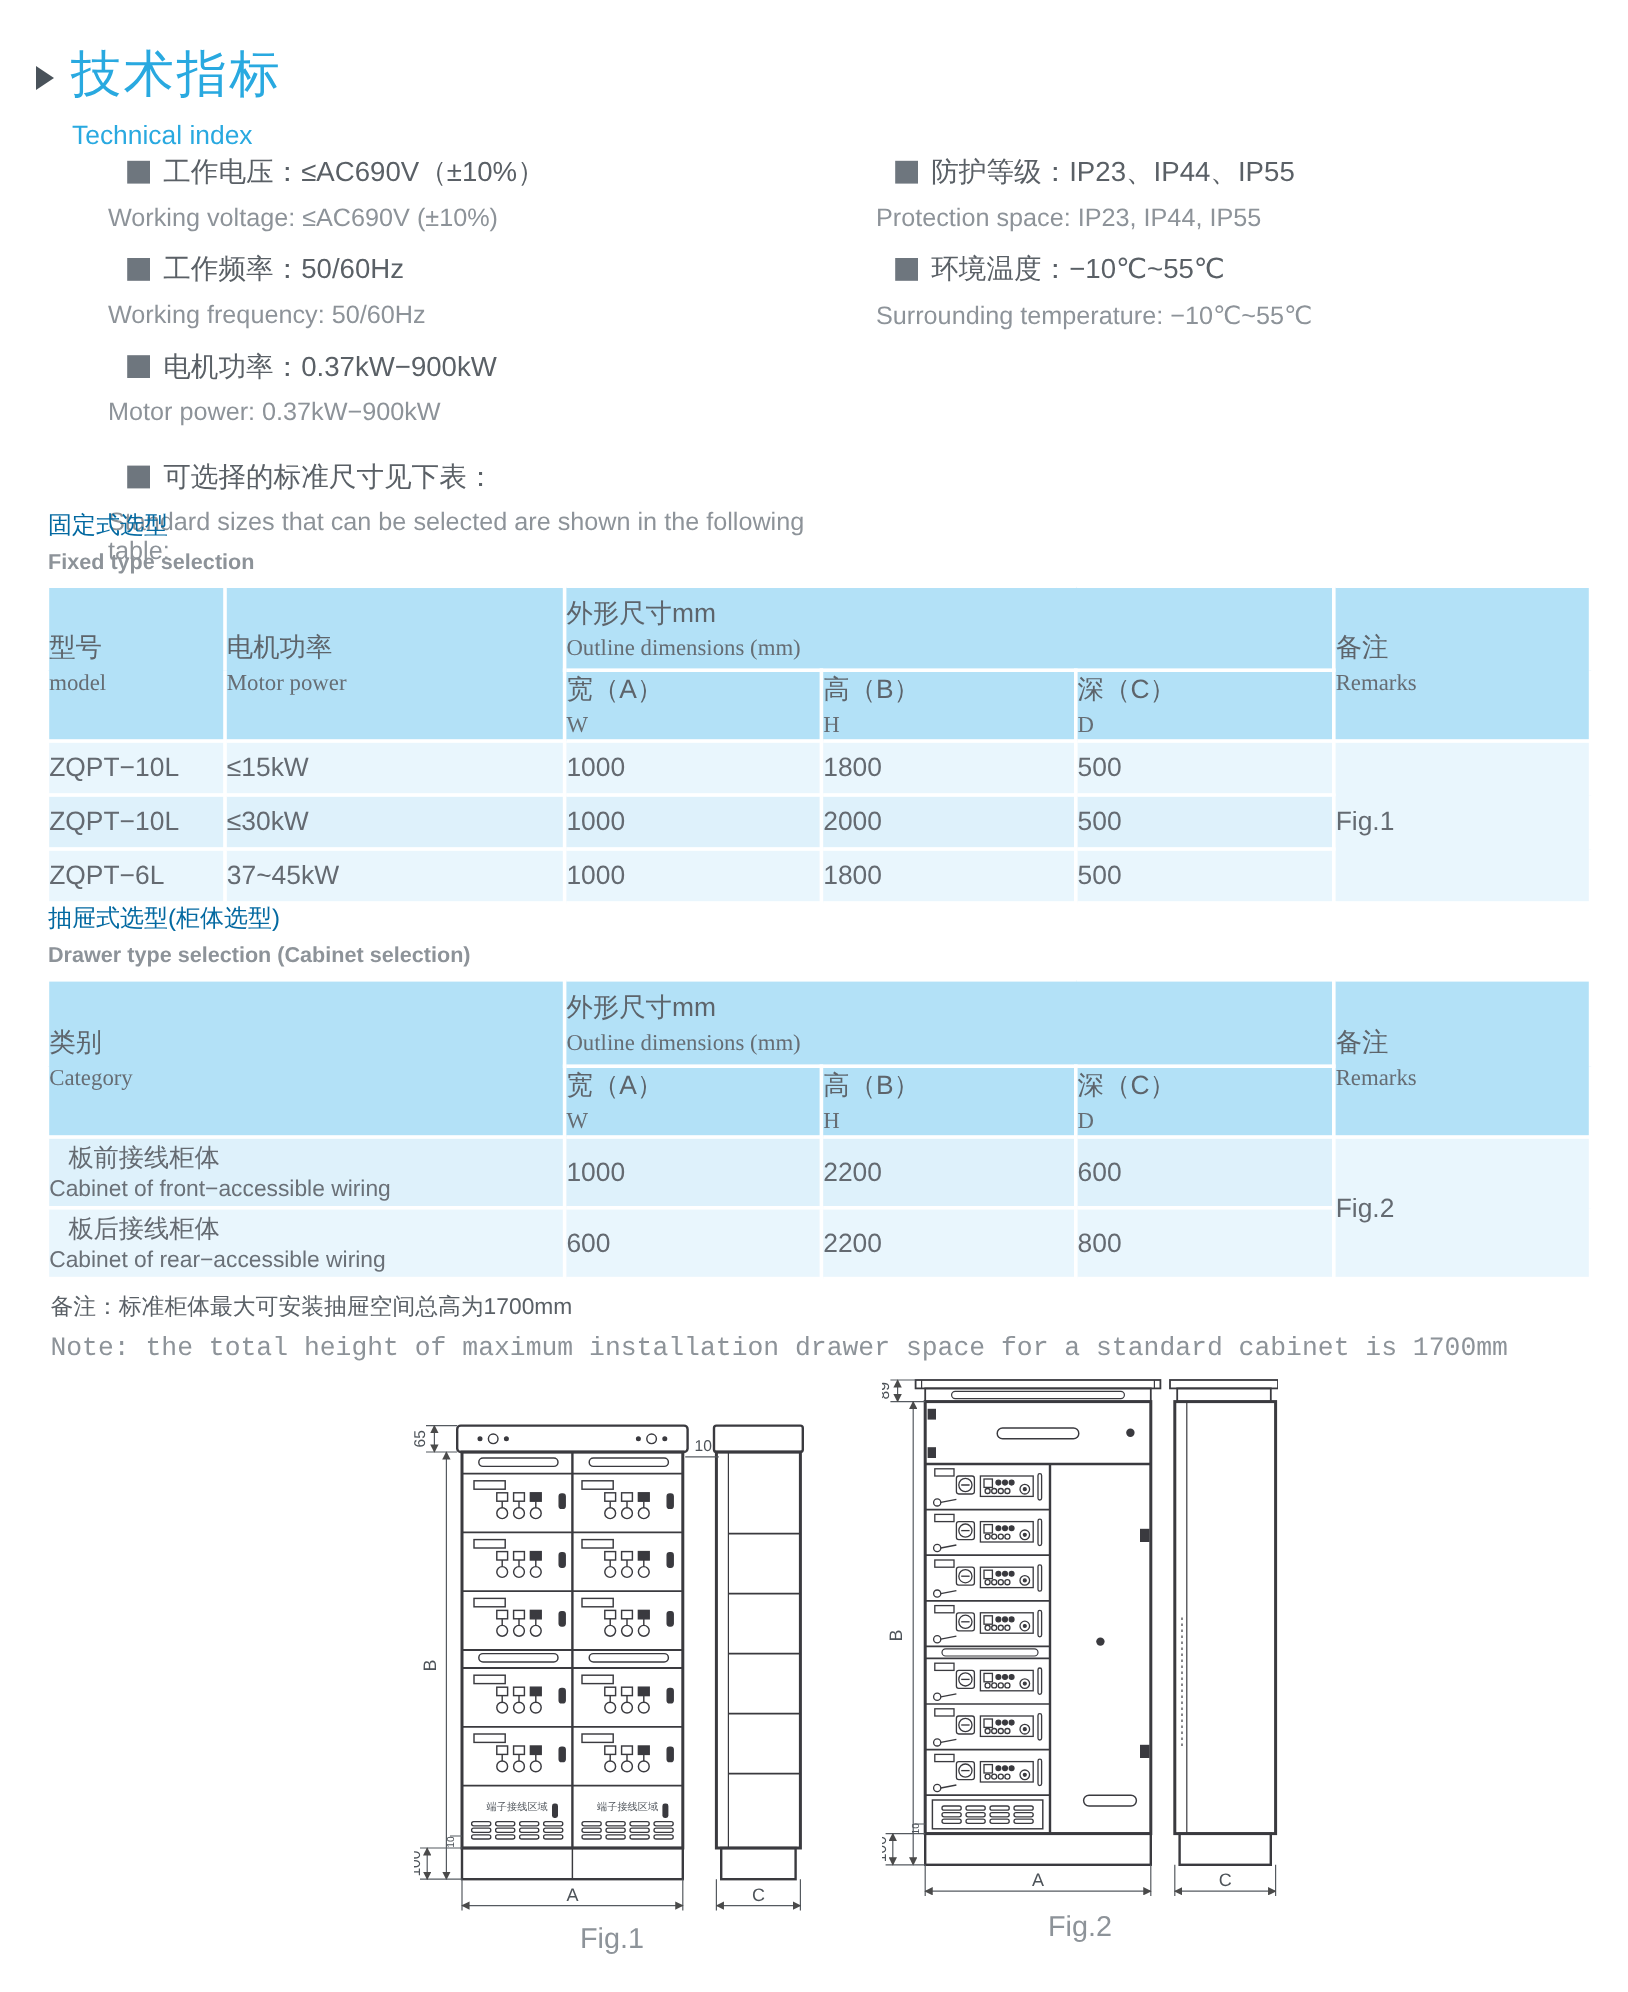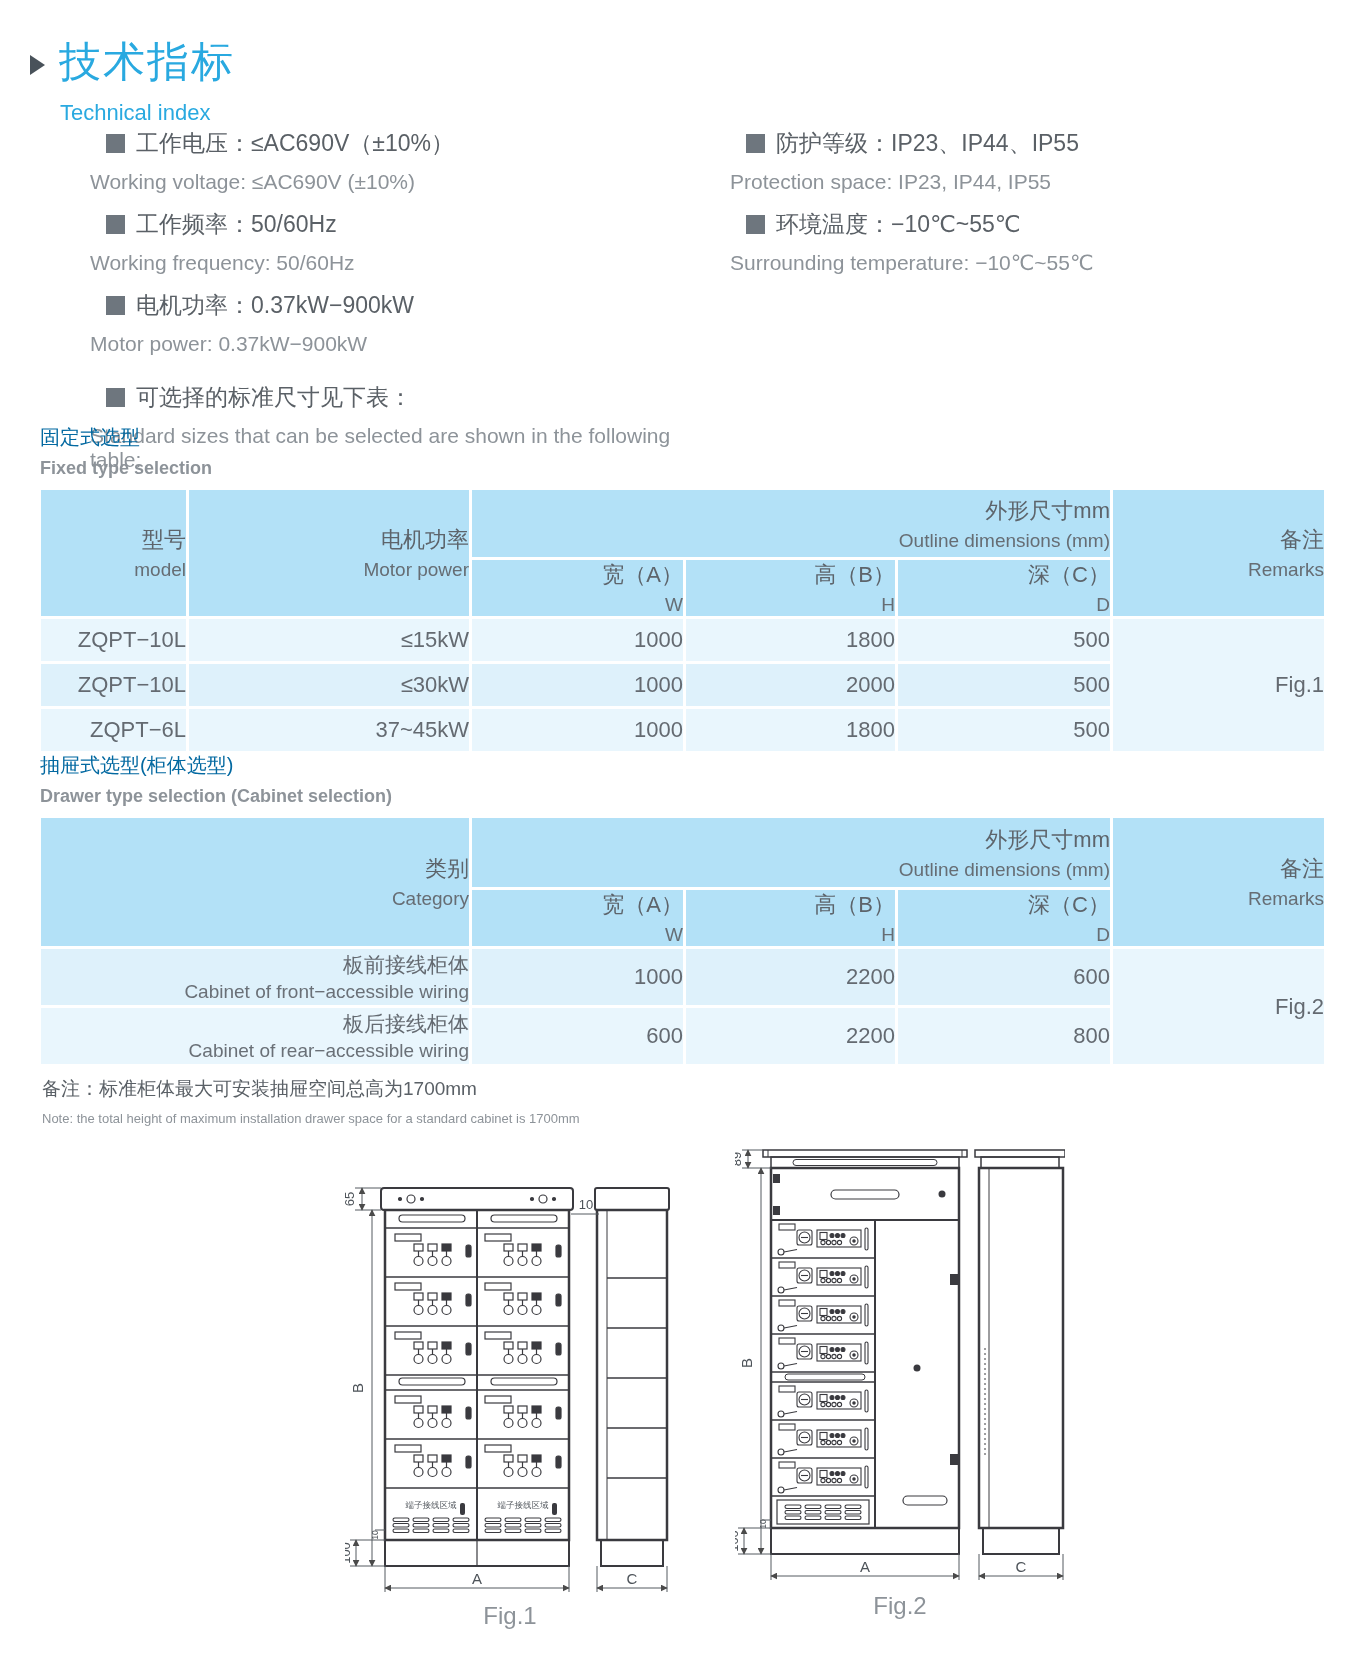--- a/index.html
+++ b/index.html
@@ -26,42 +26,42 @@
   .spec-en { font-size:21px; color:#8d9399; margin:11px 0 8px 30px; }
   .spec-item.gap-top { margin-top:26px; }
 
   
   .sec-label { position:absolute; left:40px; }
   .sec-zh { font-size:20px; color:#0369a1; }
   .sec-en { font-size:18px; color:#8d9399; margin-top:7px;font-weight:bold; }
 
   
   table { border-collapse:collapse; table-layout:fixed; position:absolute; left:38px; width:1286px; }
-  td, th { border:3px solid #ffffff; text-align:right; vertical-align:middle;
+  td, th { border:3px solid #ffffff; text-align:left; vertical-align:middle;
            font-weight:normal; color:#5d646b; }
   th { background:#b3e1f7; }
   .hd-zh { display:block; font-size:22px; }
-  .hd-en { display:block; font-size:19px; color:#666d74; margin-top:4px; }
+  .hd-en { display:block; font-size:19px; color:#666d74; margin-top:4px;font-family:Liberation Serif, serif; }
   .cell-zh { display:block; font-size:21px;padding-left:16px; }
   .cell-en { display:block; font-size:19px; color:#6a7077; margin-top:2px; }
   td { font-size:22px; color:#646a71; }
   .row-light td { background:#e9f6fd; }
   .row-dark  td { background:#def1fb; }
   td.remark-cell { background:#e9f6fd; font-size:22px; }
   #fixed-table  { top:487px; }
   #fixed-table  tr.h1 { height:70px; } #fixed-table tr.h2 { height:58px; }
   #fixed-table  tr.data { height:45px; }
   #drawer-table { top:815px; }
   #drawer-table tr.h1 { height:72px; } #drawer-table tr.h2 { height:50px; }
   #drawer-table tr.data { height:59px; }
 
   
   .note { position:absolute; top:1076px; left:42px; }
   .note-zh { font-size:19px; color:#5a6066; }
-  .note-en { font-size:13px; color:#8d9399; margin-top:9px; }
+  .note-en { font-size:22px; color:#8d9399; margin-top:9px;font-family:Liberation Mono, monospace; }
 
   
   .figures { position:absolute; top:1128px; left:345px; display:flex; gap:60px; }
   .figwrap { display:flex; flex-direction:column; align-items:center; }
   .figwrap.fig1 { margin-top:30px; }
   .fig-caption { font-size:24px; color:#8d9399; margin-top:4px; }
   svg text { font-family:"Liberation Sans","DejaVu Sans",sans-serif; }
 </style>
 </head>
 <body>

